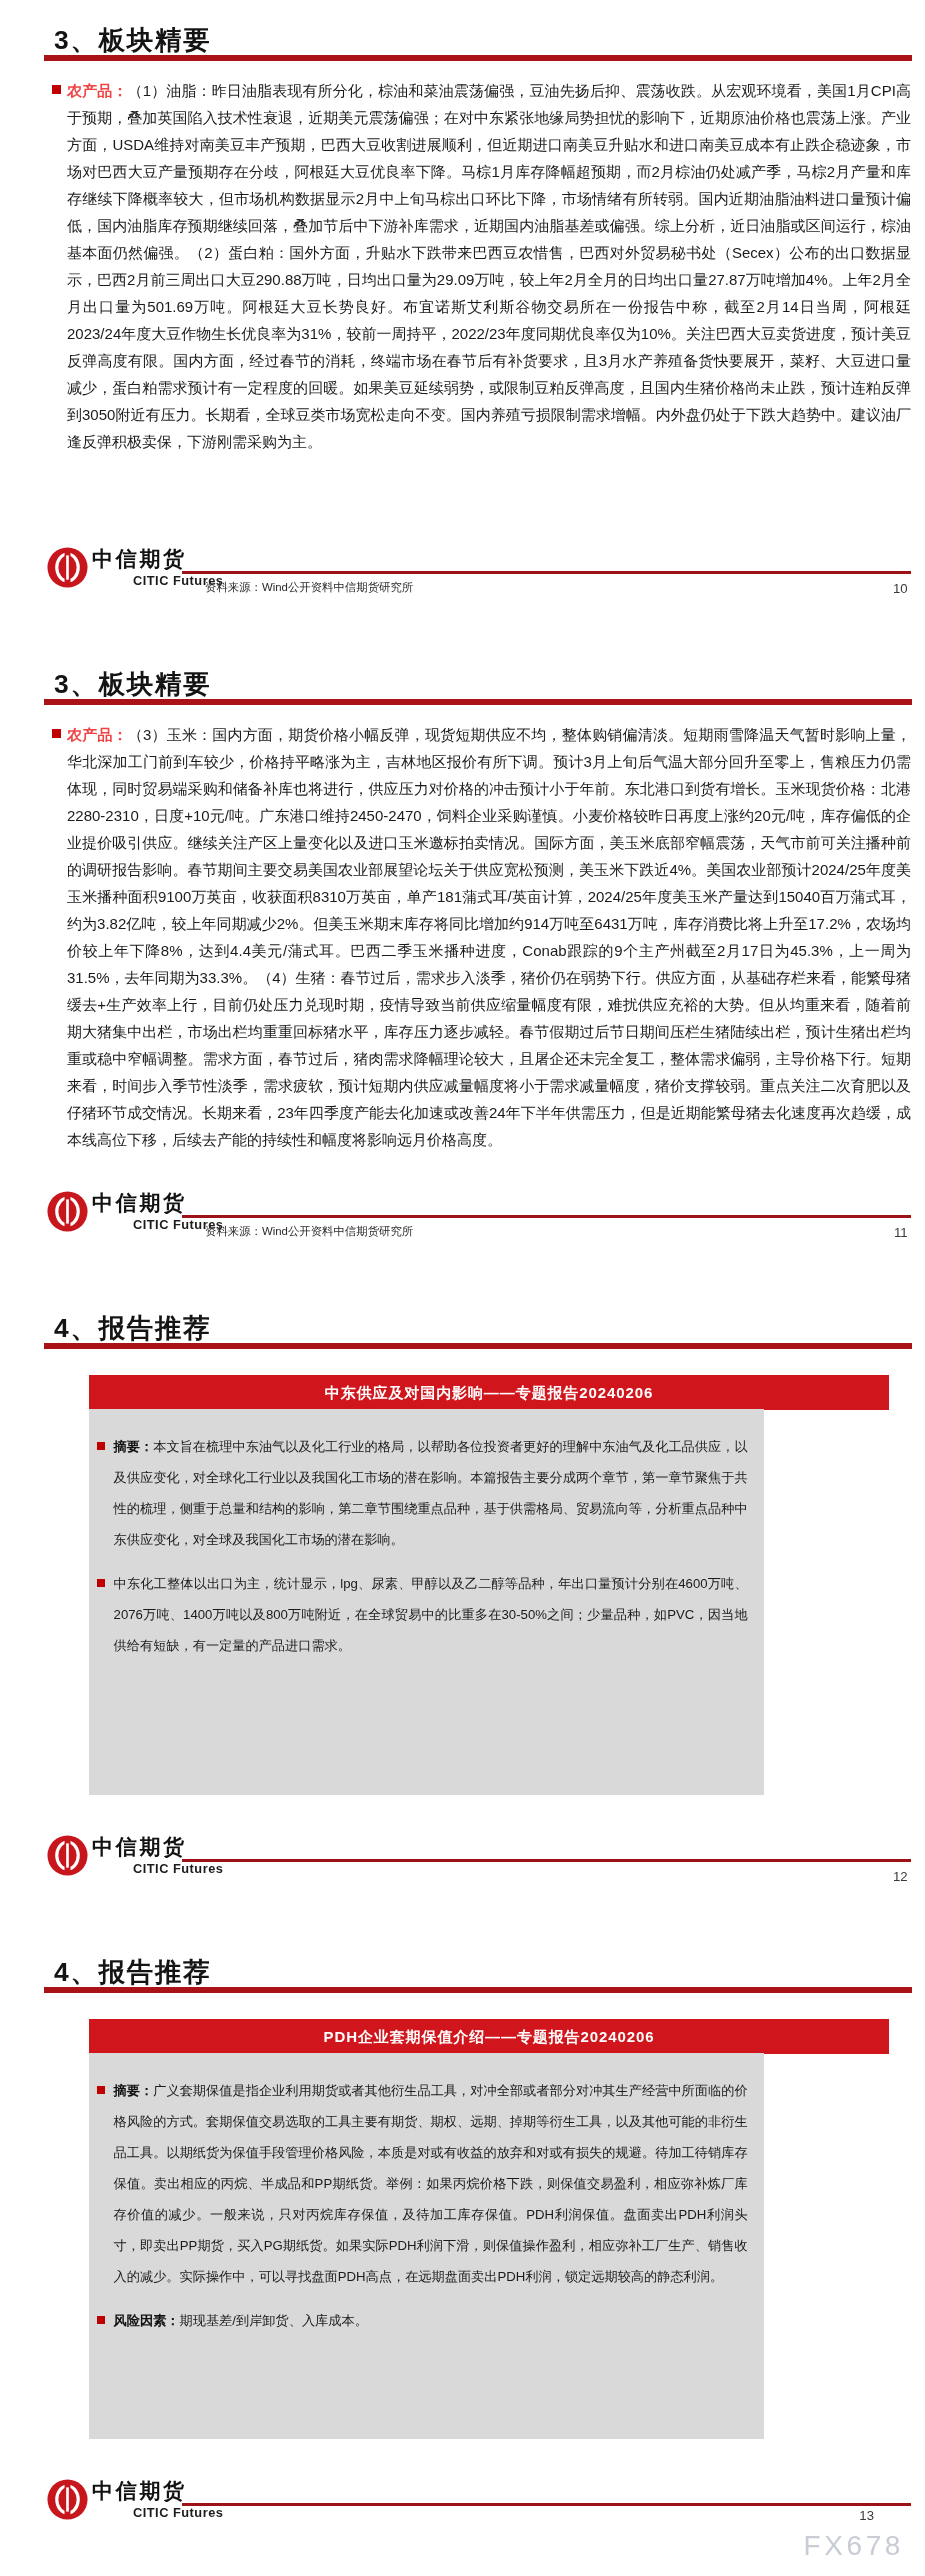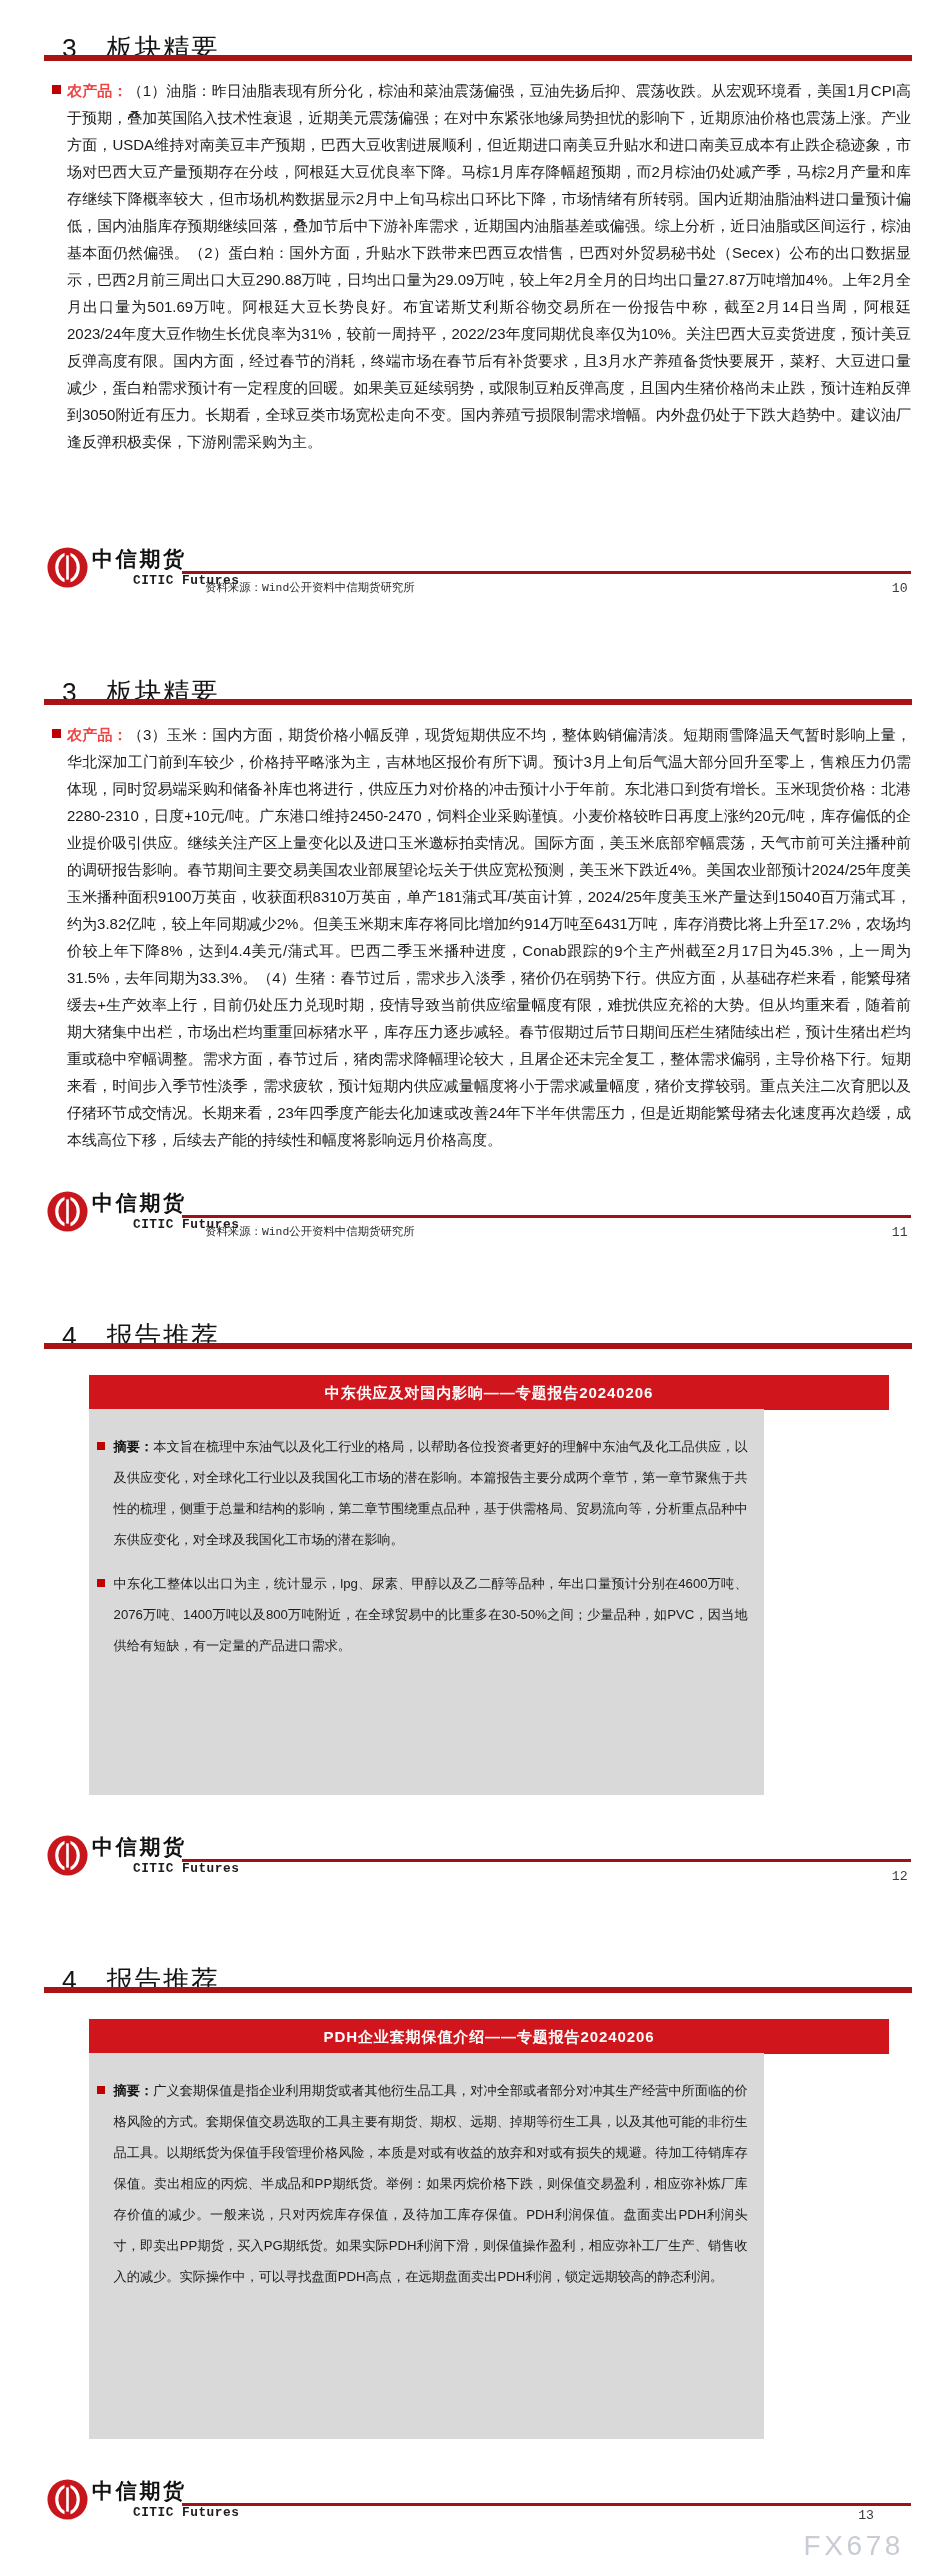--- a/index.html
+++ b/index.html
@@ -5,22 +5,22 @@
   html,body{margin:0;padding:0;}
   body{
     width:926px;height:2576px;position:relative;background:#ffffff;
     font-family:"Liberation Sans","DejaVu Sans",sans-serif;
     -webkit-font-smoothing:antialiased;
   }
   .page{position:relative;width:926px;height:644px;overflow:hidden;}
   .page.last{height:645px;}
 
   .sec-title{
-    position:absolute;left:46px;top:14.6px;margin:16px;
-    font-size:26.4px;font-weight:normal;color:#141414;letter-spacing:1.8px;
+    position:absolute;left:46px;top:14.6px;margin:8px;
+    font-size:26.4px;font-weight:bold;color:#141414;letter-spacing:1.8px;
   }
   .title-rule{
     position:absolute;left:44px;top:55px;width:868px;height:5.5px;
     background:#a91315;
   }
 
   
   .body-para{
     position:absolute;left:67px;top:77px;width:844px;
     font-size:15px;line-height:27px;color:#1b1b1b;
@@ -43,21 +43,21 @@
     background:#d9d9d9;box-sizing:border-box;padding:22px 16.4px 0 24.6px;
   }
   .box-item{
     position:relative;margin:0 0 12.8px 0;
     font-size:13.2px;line-height:31px;color:#1b1b1b;text-align:justify;
   }
   .box-item .bullet-sq{width:8.2px;height:8.2px;left:-16.4px;top:11px;}
   .box-label{font-weight:bold;color:#111111;}
 
   
-  .footer{position:absolute;left:0;top:545px;width:924px;height:73px;font-family:Liberation Mono, monospace;}
+  .footer{position:absolute;left:0;top:545px;width:924px;height:73px;}
   .logo{position:absolute;left:47px;top:1.8px;width:41px;height:41px;}
   .brand-cn{
     position:absolute;left:92px;top:0px;font-size:21px;font-weight:bold;
     color:#121212;letter-spacing:2.7px;
   }
   .footer-rule{
     position:absolute;left:182px;top:26.4px;width:729px;height:2.7px;background:#9c1216;
   }
   .brand-en{
     position:absolute;left:93px;top:28px;font-size:12.8px;font-weight:600;color:#1c1c1c;
@@ -149,20 +149,23 @@
 </section>
 
 <section class="page last">
   <h2 class="sec-title">4、报告推荐</h2>
   <div class="title-rule"></div>
   <div class="report-bar">PDH企业套期保值介绍——专题报告20240206</div>
   <div class="gray-box">
     <div class="box-item">
       <span class="bullet-sq"></span><span class="box-label">摘要：</span><span>广义套期保值是指企业利用期货或者其他衍生品工具，对冲全部或者部分对冲其生产经营中所面临的价格风险的方式。套期保值交易选取的工具主要有期货、期权、远期、掉期等衍生工具，以及其他可能的非衍生品工具。以期纸货为保值手段管理价格风险，本质是对或有收益的放弃和对或有损失的规避。待加工待销库存保值。卖出相应的丙烷、半成品和PP期纸货。举例：如果丙烷价格下跌，则保值交易盈利，相应弥补炼厂库存价值的减少。一般来说，只对丙烷库存保值，及待加工库存保值。PDH利润保值。盘面卖出PDH利润头寸，即卖出PP期货，买入PG期纸货。如果实际PDH利润下滑，则保值操作盈利，相应弥补工厂生产、销售收入的减少。实际操作中，可以寻找盘面PDH高点，在远期盘面卖出PDH利润，锁定远期较高的静态利润。</span>
     </div>
+    <div class="box-item">
+      <span class="bullet-sq"></span><span class="box-label">风险因素：</span><span>期现基差/到岸卸货、入库成本。</span>
+    </div>
   </div>
   <div class="footer">
     <svg class="logo" viewBox="0 0 44 44">
       <circle cx="22" cy="22" r="21.5" fill="#c8161d"></circle>
       <ellipse cx="22" cy="22" rx="11.5" ry="14.5" fill="none" stroke="#ffffff" stroke-width="3.4"></ellipse>
       <rect x="18.8" y="4" width="6.4" height="36" fill="#c8161d"></rect>
       <rect x="20.6" y="9" width="2.8" height="26" fill="#ffffff"></rect>
     </svg>
     <span class="brand-cn">中信期货</span>
     <span class="footer-rule"></span>

